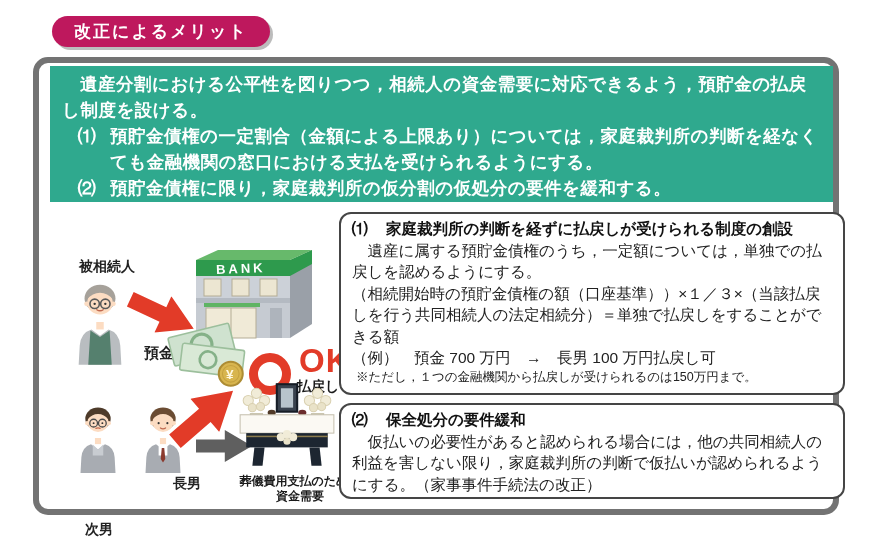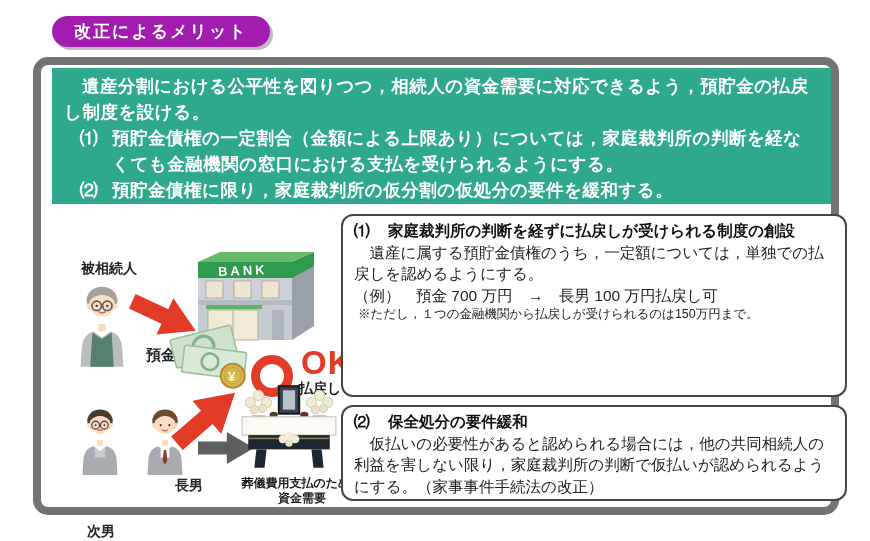--- a/index.html
+++ b/index.html
@@ -5,28 +5,28 @@
   * { margin:0; padding:0; box-sizing:border-box; }
   html,body { background:#ffffff; }
   #stage {
     position:relative; width:870px; height:541px; background:#ffffff;
     font-family:"Liberation Sans", sans-serif; color:#1a1a1a; overflow:hidden;
   }
   
   .title-pill {
     position:absolute; left:52px; top:16px; height:31px;
     padding:0 22px; display:flex; align-items:center;
-    background:#a21caf; border-radius:17px;
+    background:#be185d; border-radius:17px;
     box-shadow:3px 3px 0 #bcbcbc;
     color:#ffffff; font-weight:bold; font-size:17px; letter-spacing:2px;
   }
   
   .outer {
     position:absolute; left:33px; top:57px; width:806px; height:458px;
-    border:8px solid #737373; border-radius:15px;
+    border:6px solid #737373; border-radius:15px;
   }
   
   .summary-box {
     position:absolute; left:11px; right:0; top:3px; height:136px;
     background:#2FA98E; color:#ffffff; font-weight:bold;
     font-size:17.5px; line-height:26px; padding:5px 12px 0 12px; overflow:hidden;
   }
   .summary-box .intro { letter-spacing:.5px; }
   .s-item { display:flex; margin-left:16px; letter-spacing:.5px; }
   .s-num { width:32px; flex:0 0 32px; }
@@ -232,20 +232,21 @@
         <div>資金需要</div>
       </div>
     </div>
 
     <div class="detail-box" id="detail-box-1">
       <div class="head">
         <span class="num">⑴</span>
         <span>家庭裁判所の判断を経ずに払戻しが受けられる制度の創設</span>
       </div>
       <div>　遺産に属する預貯金債権のうち，一定額については，単独での払戻しを認めるようにする。</div>
+      <div>（相続開始時の預貯金債権の額（口座基準））×１／３×（当該払戻しを行う共同相続人の法定相続分）＝単独で払戻しをすることができる額</div>
       <div>（例）　預金 700 万円　→　長男 100 万円払戻し可</div>
       <div class="note">※ただし，１つの金融機関から払戻しが受けられるのは150万円まで。</div>
     </div>
 
     <div class="detail-box" id="detail-box-2">
       <div class="head">
         <span class="num">⑵</span>
         <span>保全処分の要件緩和</span>
       </div>
       <div>　仮払いの必要性があると認められる場合には，他の共同相続人の利益を害しない限り，家庭裁判所の判断で仮払いが認められるようにする。（家事事件手続法の改正）</div>

